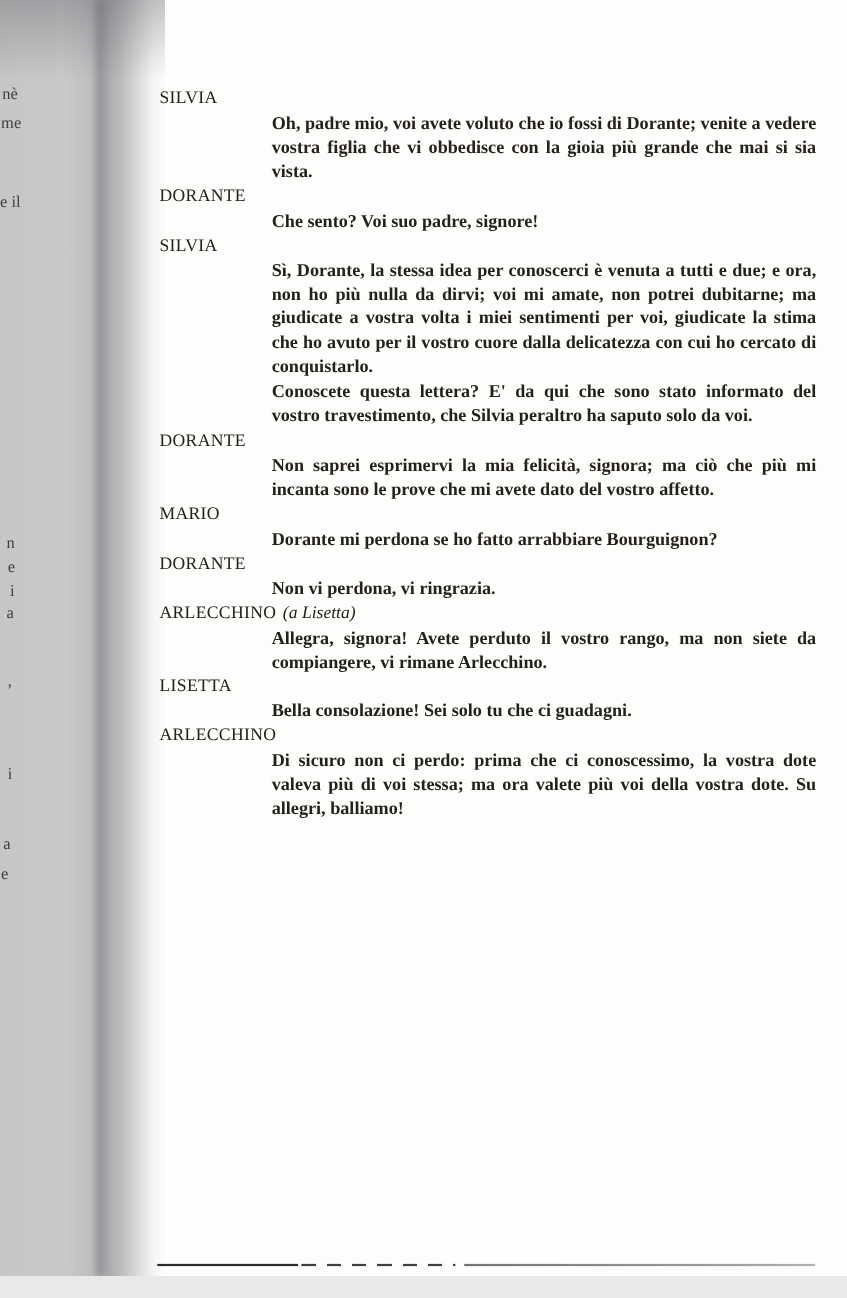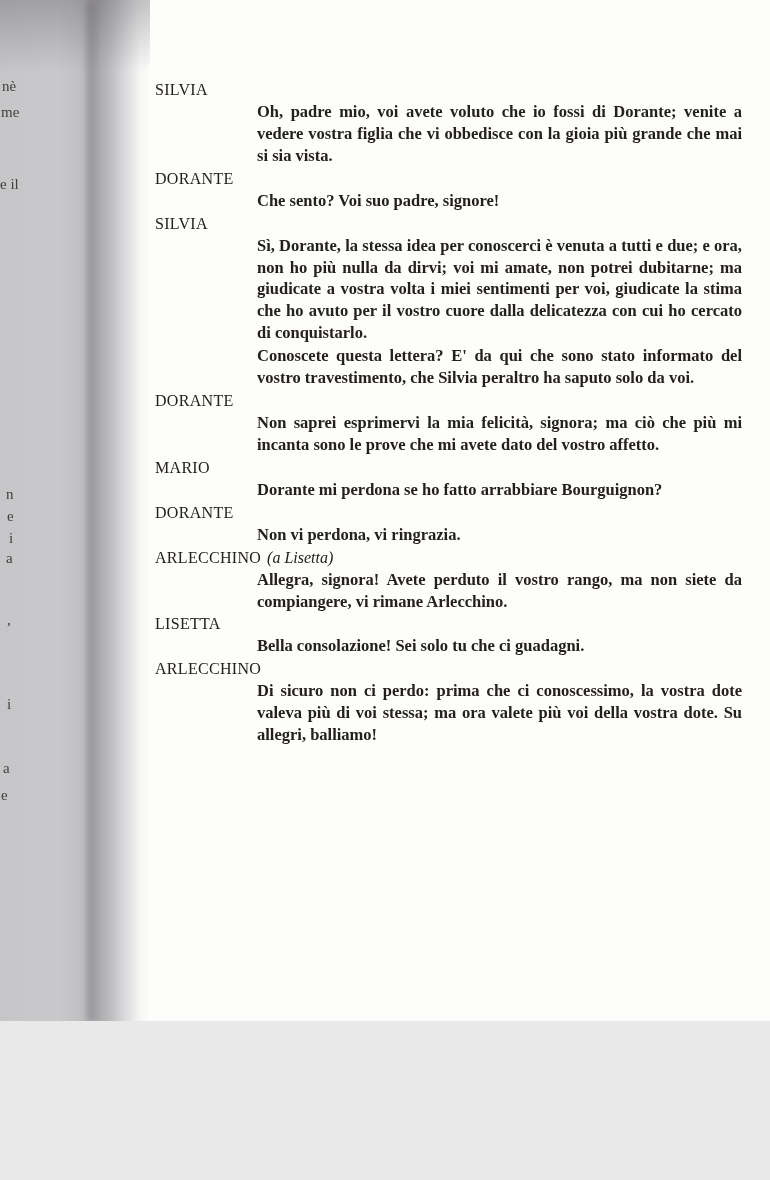--- a/index.html
+++ b/index.html
@@ -1,17 +1,17 @@
 <!DOCTYPE html>
 <html><head>
 <meta charset="utf-8">
 <style>
   html, body { margin:0; padding:0; background:#e9e9e9; }
   .page {
-    position:relative; width:770px; height:1021px;
+    position:relative; width:770px; height:1160px;
     background:#fdfdfc; overflow:hidden;
     font-family:"Liberation Serif", serif; color:#24201d;
   }
   
   .gutter {
     position:absolute; left:0; top:0; width:150px; height:100%;
     background:linear-gradient(90deg,
       #c6c5c7 0%, #c9c8ca 38%, #bfbec0 56%, #abaaad 65%,
       #b9b8ba 72%, #dcdbdd 84%, #f5f5f4 93%, #fdfdfc 100%);
   }
@@ -26,21 +26,21 @@
   .frag {
     position:absolute; font-size:15px; color:#433f3b; line-height:16px;
   }
   .content { position:absolute; left:143px; top:79px; width:599px; }
   .scene-title {
     font-size:22px; font-weight:normal; margin:0 0 20px 0; letter-spacing:0.3px;
   }
   .characters {
     font-size:16.5px; letter-spacing:0.6px; margin:0 0 4px 0;
   }
-  .entry { margin:0 0 1px 12px; }
+  .entry { margin:0 0 1px 2px; }
   .speaker-line { font-size:16px; line-height:22px; letter-spacing:0.3px; }
   .direction { font-style:italic; letter-spacing:0; }
   .direction:not(:empty) { margin-left:6px; }
   .speech {
     margin:0; padding-left:102px; text-align:justify;
     font-size:16.5px; line-height:21.9px;font-weight:bold;
   }
   .bottom-rule {
     position:absolute; left:143px; top:1149px; width:598px; height:2px;
     display:flex; align-items:center;

